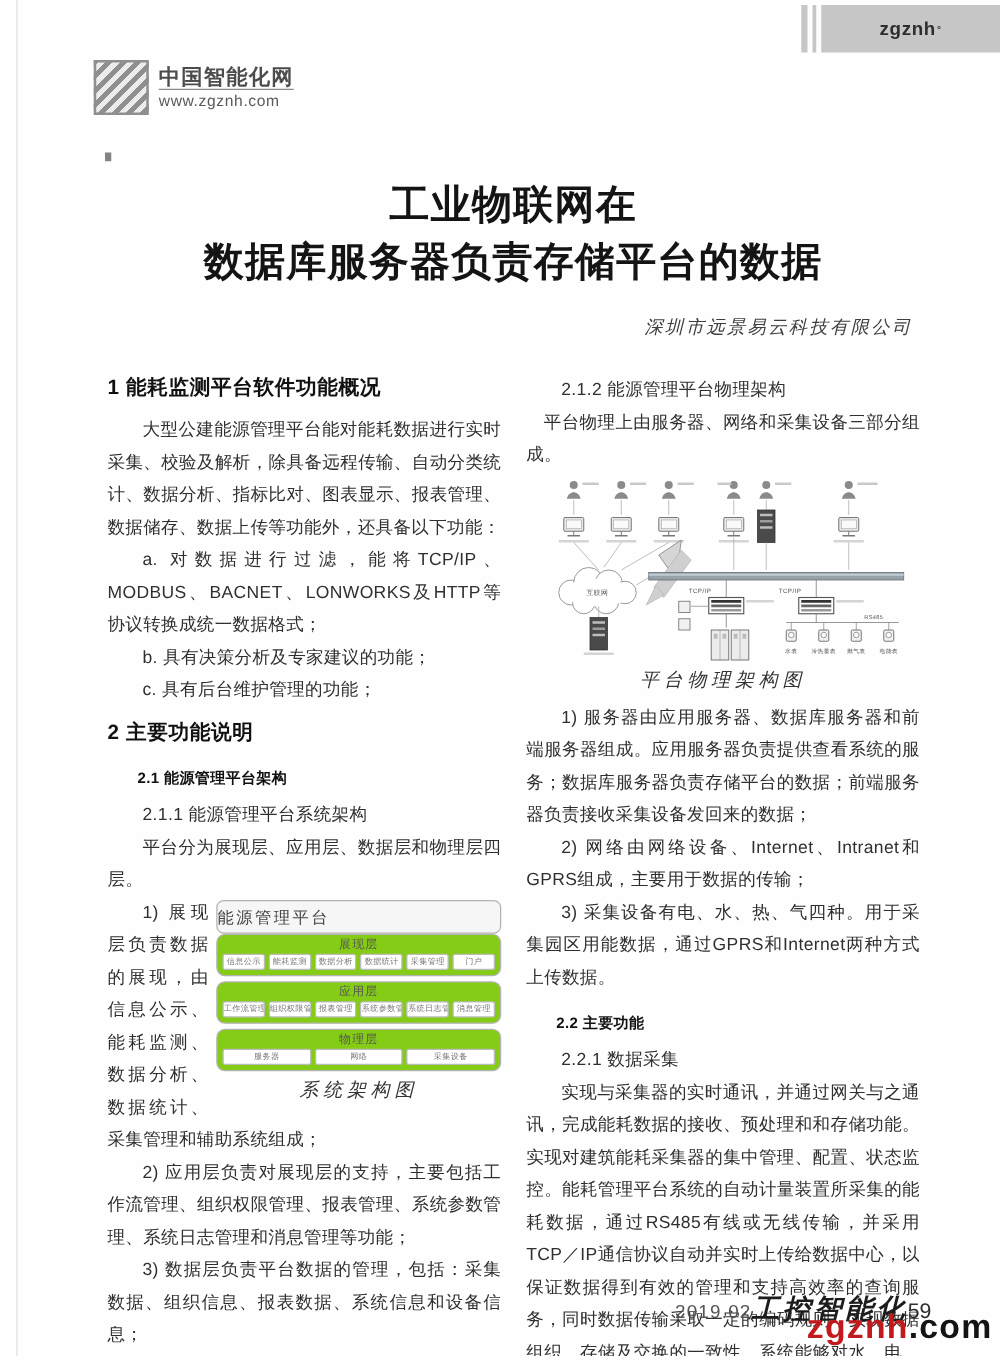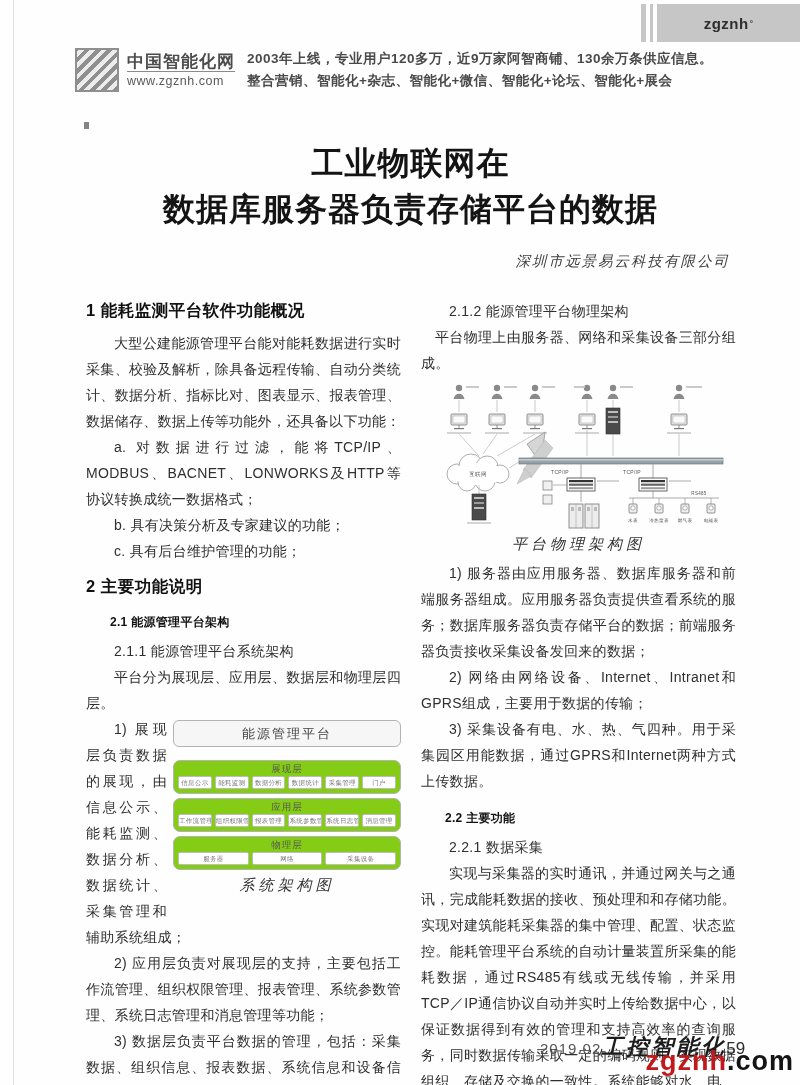--- a/index.html
+++ b/index.html
@@ -38,22 +38,22 @@
   .col{width:315px;font-size:14px;line-height:26px;text-align:justify;color:#2f2f2f;letter-spacing:.3px;}
   .col p{margin:0;text-indent:2em;}
   h1.sec{font-size:16.5px;line-height:24px;margin:2px 0 8px 0;color:#111;letter-spacing:.5px;}
   h2.sec{font-size:12px;line-height:24px;margin:12px 0 4px 0;color:#111;text-indent:2em;}
   h3.sec{font-size:14px;line-height:26px;font-weight:normal;margin:2px 0 0 0;color:#2f2f2f;text-indent:2em;}
   .mt{margin-top:10px !important;}
   .clr{clear:both;}
 
   
   .sys-fig{float:right;width:228px;margin:4px 0 4px 6px;}
-  .sys-box{border:1px solid #b3b3b3;border-radius:6px;background:#f6f6f6;text-align:center;
-      font-size:13px;line-height:15px;padding:5px 0;color:#444;letter-spacing:2px;margin-bottom:13px;}
+  .sys-box{border:1px solid #b3b3b3;border-radius:6px;background:#f6f6f6;
+      font-size:13px;line-height:15px;padding:5px 0;color:#444;letter-spacing:2px;margin-bottom:0;}
   .layer{border:1px solid #b3b3b3;border-radius:7px;background:#84cc16;padding:2px 4px 4px 4px;margin-bottom:4px;}
   .layer-t{text-align:center;font-size:9.5px;line-height:12px;color:#555;letter-spacing:1px;text-indent:0;}
   .layer-row{display:flex;gap:3px;margin-top:1px;}
   .cell{flex:1;background:#fff;border:1px solid #bcbcbc;border-radius:2px;font-size:6.5px;line-height:11px;
       color:#777;text-align:center;white-space:nowrap;overflow:hidden;text-indent:0;}
   .cell.cyl{border-radius:50%/50%;}
   .fig-caption{text-align:center;font-family:"DejaVu Serif","Liberation Serif",serif;font-style:italic;
       font-size:15px;color:#333;letter-spacing:4px;margin-top:5px;line-height:20px;text-indent:0;}
 
   
@@ -79,24 +79,20 @@
 
 <div class="page">
 
   <div class="header">
     <div class="logo">
       <div class="logo-mark"></div>
       <div class="logo-text">
         <span class="logo-title">中国智能化网</span>
         <span class="logo-url">www.zgznh.com</span>
       </div>
-    </div>
-    <div class="tagline">
-      <div>2003年上线，专业用户120多万，近9万家阿智商铺、130余万条供应信息。</div>
-      <div>整合营销、智能化+杂志、智能化+微信、智能化+论坛、智能化+展会</div>
     </div>
   </div>
   <div class="corner">
     <div class="bar"></div>
     <div class="bar2"></div>
     <div class="tab">
       <span>zgznh</span>
         <sup>°</sup>
     </div>
   </div>

